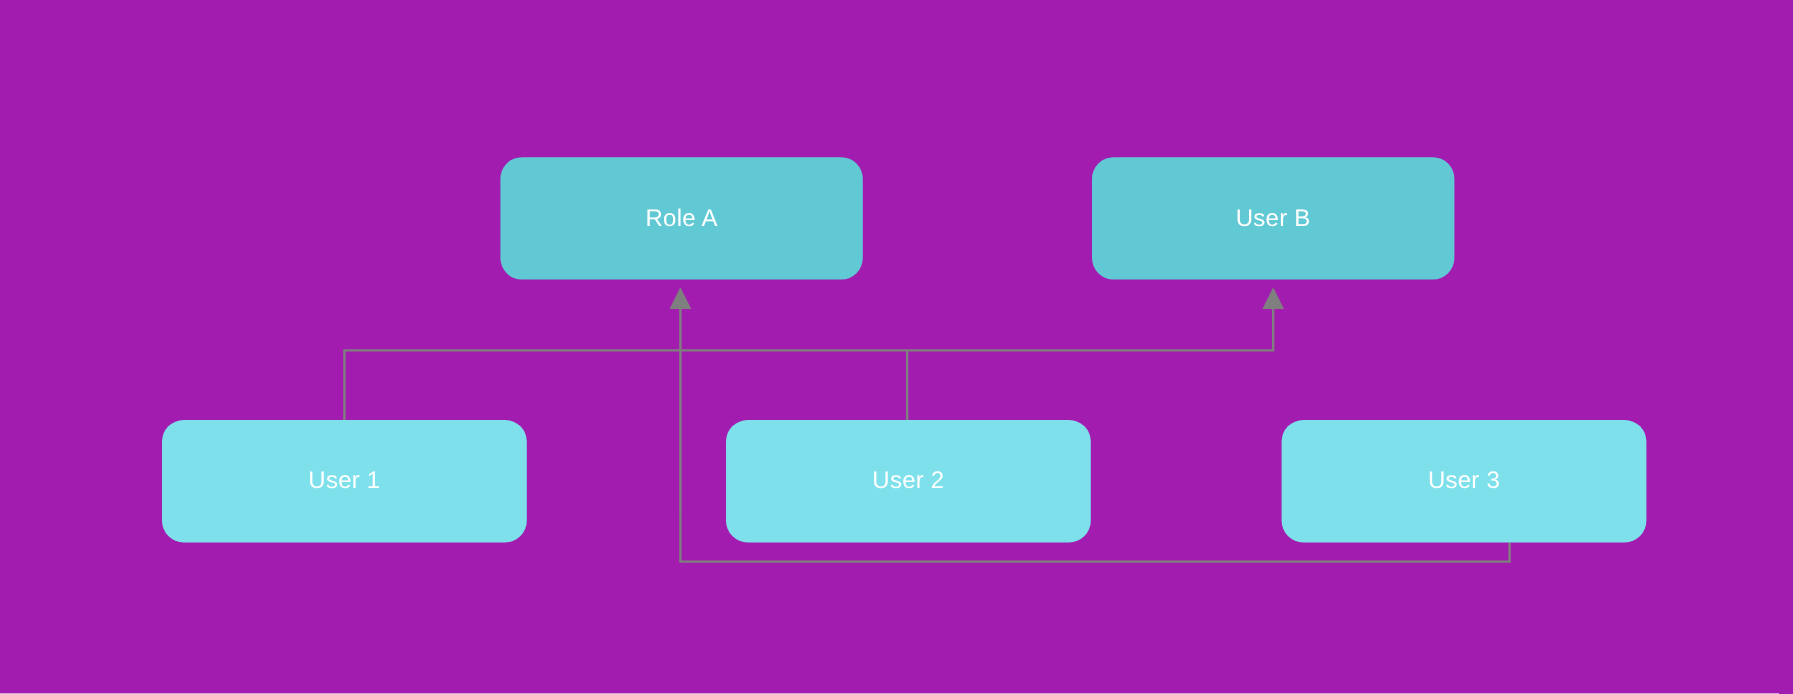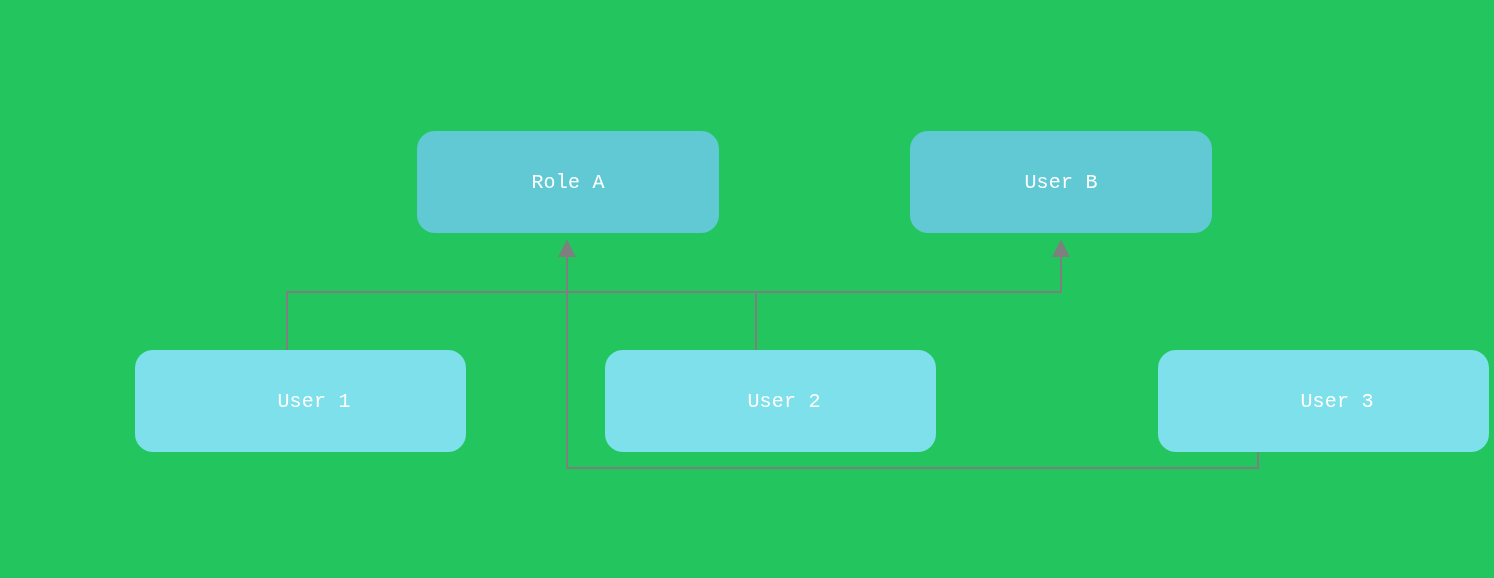--- a/index.html
+++ b/index.html
@@ -5,23 +5,22 @@
   html, body {
     margin: 0;
     padding: 0;
     background: #ffffff;
     font-family: "Liberation Sans", sans-serif;
   }
   .canvas {
     position: relative;
     width: 1494px;
     height: 578px;
-    background: #22c55e;
+    background: #a21caf;
     overflow: hidden;
-    font-family: Liberation Mono, monospace;
   }
   .edges-layer {
     position: absolute;
     left: 0;
     top: 0;
     width: 1494px;
     height: 578px;
     pointer-events: none;
   }
   .node {
@@ -38,27 +37,26 @@
   }
   .node-role {
     background: #61c9d4;
     width: 302px;
     height: 102px;
   }
   .node-user {
     background: #7de0ea;
     width: 304px;
     height: 102px;
-    padding-left: 27px;
   }
   #node-role-a { left: 417px; top: 131px; }
   #node-role-b { left: 910px; top: 131px; }
   #node-user-1 { left: 135px; top: 350px; }
   #node-user-2 { left: 605px; top: 350px; }
-  #node-user-3 { left: 1158px; top: 350px; align-items: center; }
+  #node-user-3 { left: 1068px; top: 350px; align-items: center; }
   .node-label {
     pointer-events: none;
   }
 </style>
 </head>
 <body>
 
 <div class="canvas">
 
   <svg class="edges-layer" width="1494" height="578" viewBox="0 0 1494 578" xmlns="http://www.w3.org/2000/svg">

